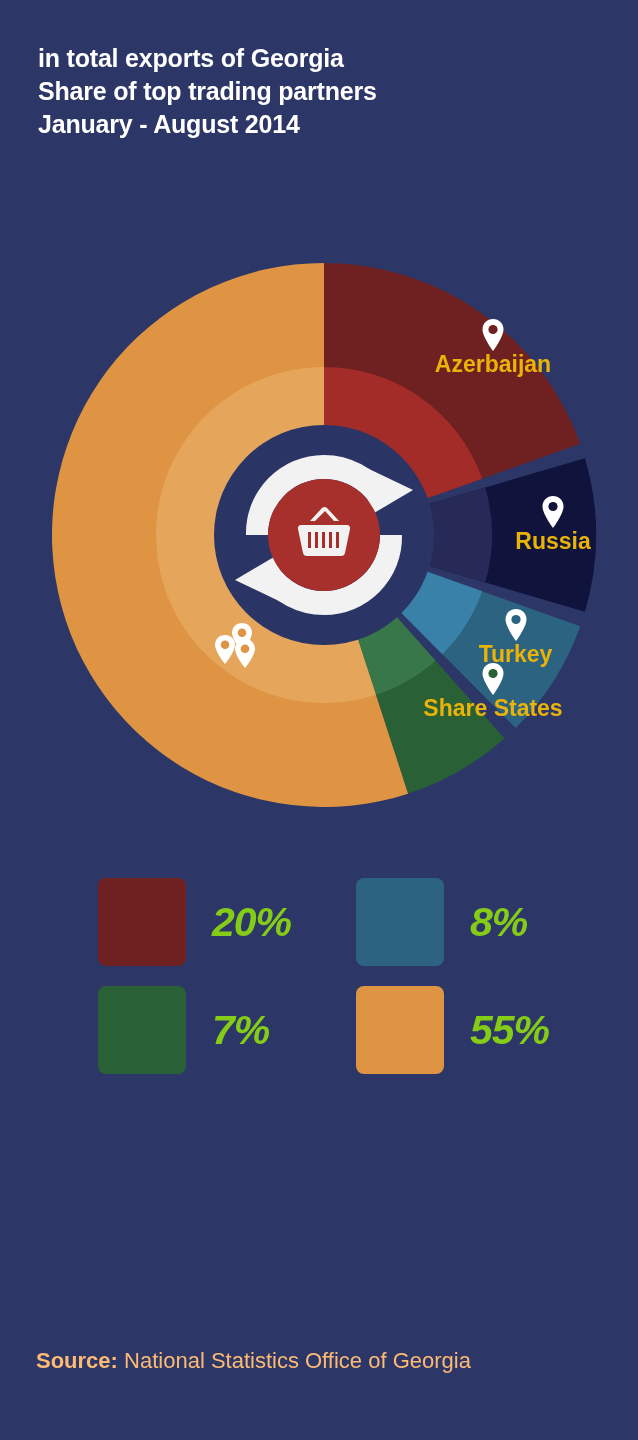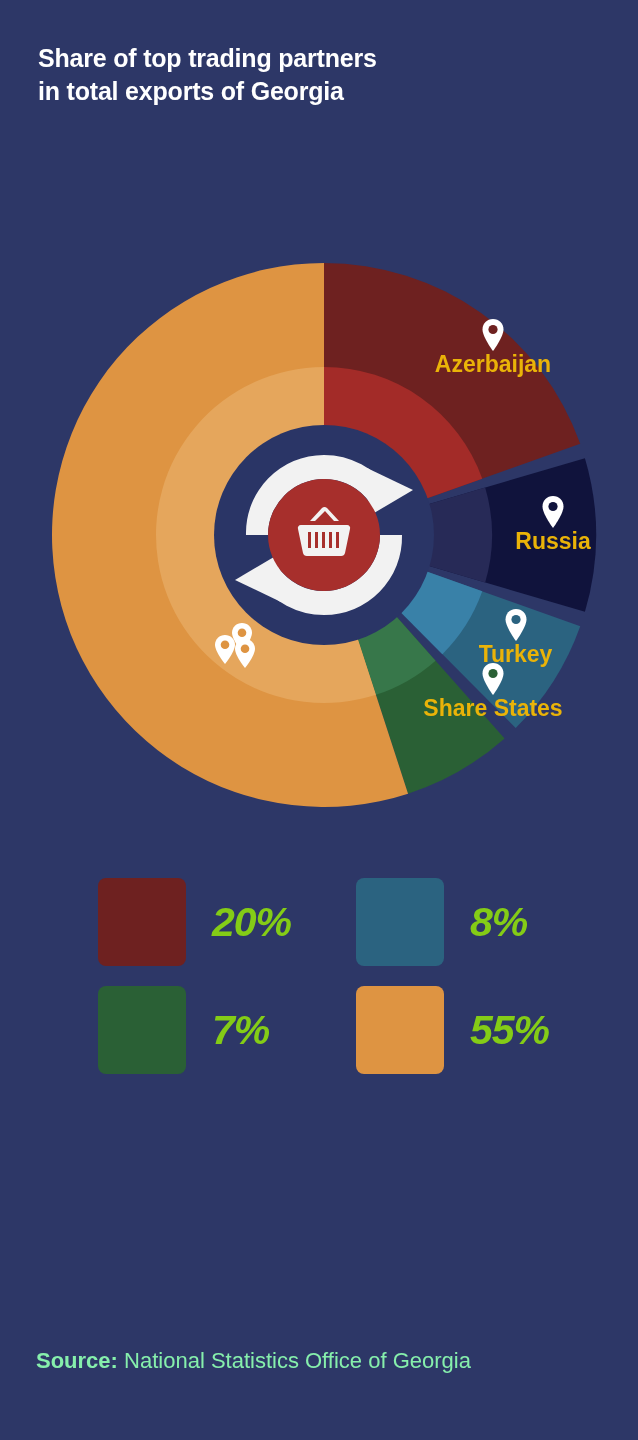--- a/index.html
+++ b/index.html
@@ -93,37 +93,38 @@
     margin-left: 26px;
     letter-spacing: -1px;
     line-height: 1;
   }
 
   
   #footer {
     position: absolute;
     left: 36px;
     top: 1348px;
-    color: #86efac;
+    color: #fdba74;
     font-size: 22px;
     white-space: nowrap;
   }
   #footer .src-label {
     font-weight: bold;
   }
   #footer .src-value {
     font-weight: normal;
   }
 </style>
 </head>
 <body style="background: rgb(45, 55, 103);">
 
 <div id="title-block">
+  <div class="title-line">in total exports of Georgia</div>
   <div class="title-line">Share of top trading partners</div>
-  <div class="title-line">in total exports of Georgia</div>
+  <div class="title-line">January - August 2014</div>
 </div>
 
 <div id="chart-area">
 
   <svg id="donut-svg" width="638" height="590" viewBox="0 0 638 590">
     <g id="outer-ring">
         <path d="M 324 295 L 324 23 A 272 272 0 0 1 580.2396271581447 203.75717302793066 Z" fill="#6e2120"></path>
         <path d="M 324 295 L 584.9334010748956 218.20312373873756 A 272 272 0 0 1 584.9334010748956 371.79687626126247 Z" fill="#10133c"></path>
         <path d="M 324 295 L 580.2396271581447 386.24282697206934 A 272 272 0 0 1 515.6605051100977 488.0032403379338 Z" fill="#2b6380"></path>
         <path d="M 324 295 L 504.58792984140973 498.4010806156007 A 272 272 0 0 1 408.0526224699857 553.6873724322818 Z" fill="#2a6035"></path>

